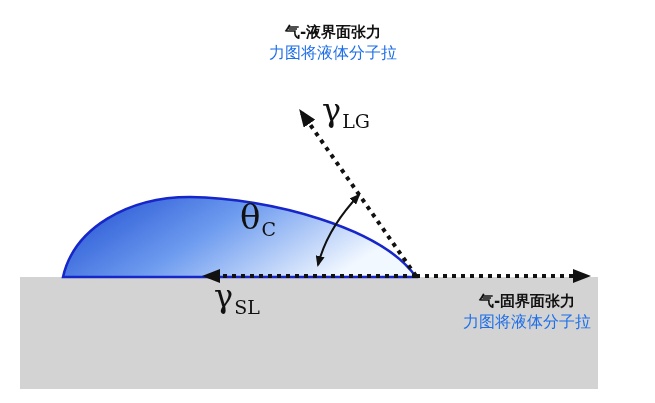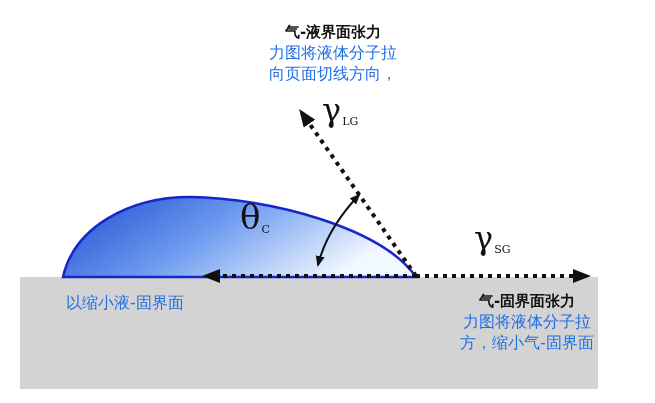--- a/index.html
+++ b/index.html
@@ -37,21 +37,21 @@
     line-height: 20.5px;
   }
 
   .greek {
     position: absolute;
     color: #111;
     font-family: "DejaVu Serif", "Liberation Serif", serif;
     white-space: nowrap;
   }
   .greek .sym { font-size: 32px; line-height: 1; }
-  .greek .sub { font-size: 11px; vertical-align: -0.35em; margin-left: 1px; }
+  .greek .sub { font-size: 19px; vertical-align: -0.35em; margin-left: 1px; }
   #theta-c-label .sym { font-size: 34px; }
 </style>
 </head>
 <body>
 
 <div id="stage">
 
   <svg id="diagram-svg" width="655" height="403" viewBox="0 0 655 403">
     <defs>
       <linearGradient id="dropGrad" x1="0" y1="0" x2="1" y2="0.35">
@@ -76,39 +76,36 @@
     <line class="dotted-arrow" x1="416" y1="276" x2="586" y2="276" marker-end="url(#arrowBig)"></line>
 
     <line class="dotted-arrow" x1="416" y1="276" x2="302" y2="113" marker-end="url(#arrowBig)"></line>
 
     <path class="angle-arc" d="M 359 195 C 342 213 325 237 318 265" marker-start="url(#arrowSmall)" marker-end="url(#arrowSmall)"></path>
   </svg>
 
   <div class="block" style="left:333px; top:22px;">
     <div class="title">气-液界面张力</div>
     <div class="line">力图将液体分子拉</div>
-    <div class="line">向页面切线方向，</div>
   </div>
 
   <div class="block" style="left:125px; top:293px;">
-    <div class="line">以缩小液-固界面</div>
   </div>
 
   <div class="block" style="left:527px; top:291px;text-align:center;">
     <div class="title">气-固界面张力</div>
     <div class="line">力图将液体分子拉</div>
-    <div class="line">方，缩小气-固界面</div>
   </div>
 
   <div class="greek" id="gamma-lg-label" style="left:322px; top:94px;">
     <span class="sym">γ</span><span class="sub">LG</span>
   </div>
 
-  <div class="greek" id="gamma-sg-label" style="left:474px; top:222px;">
-    <span class="sym">γ</span><span class="sub">SG</span>
+
+  <div class="greek" id="gamma-sl-label" style="left:214px; top:280px;">
+    <span class="sym">γ</span><span class="sub">SL</span>
   </div>
-
 
   <div class="greek" id="theta-c-label" style="left:240px; top:200px;">
     <span class="sym">θ</span><span class="sub">C</span>
   </div>
 
 </div>
 
 </body></html>

